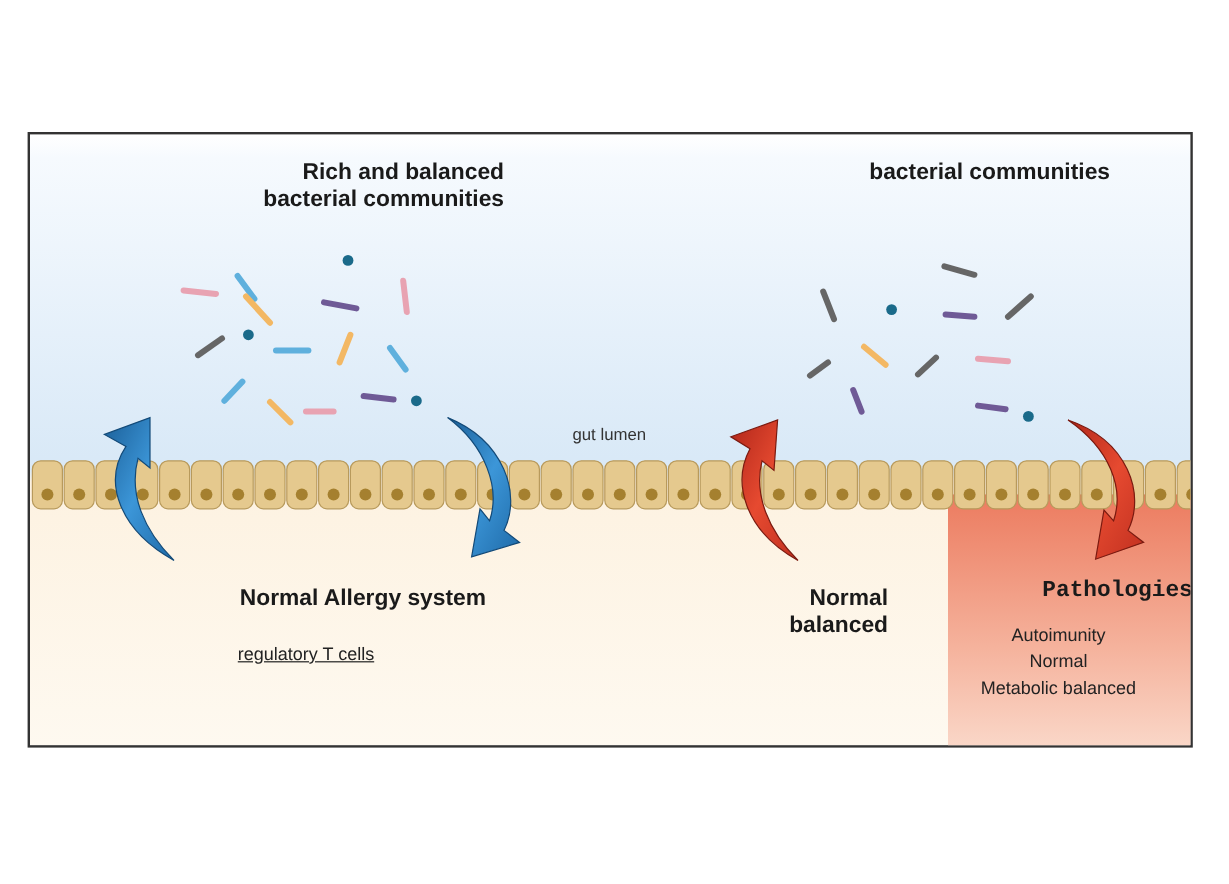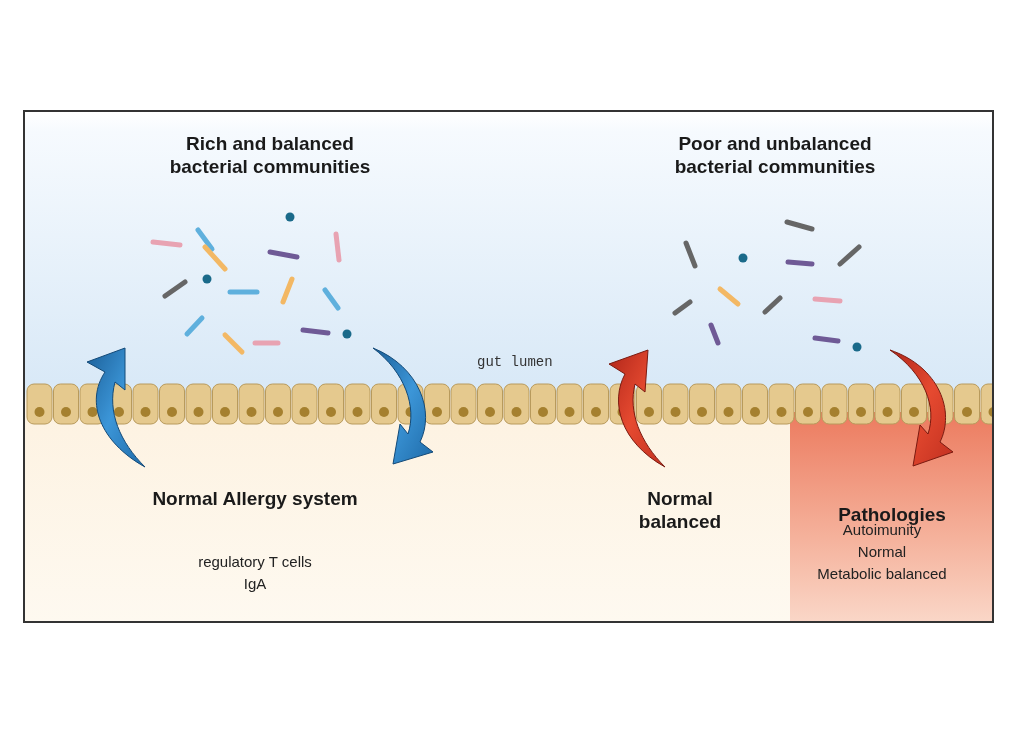--- a/index.html
+++ b/index.html
@@ -7,21 +7,21 @@
     #frame {
       position: absolute; left: 23px; top: 110px; width: 971px; height: 513px;
       border: 2px solid #333; box-sizing: border-box; overflow: hidden;
       background: linear-gradient(#ffffff 0px, #f6fafe 20px, #d9e9f7 270px, #dceaf6 280px, #fdf2e1 290px, #fef9f0 510px);
     }
     #patho-bg {
       position: absolute; left: 765px; top: 300px; width: 204px; height: 211px;
       background: linear-gradient(#ec7b5f, #f5b29c 60%, #fad7c8);
     }
     svg.layer { position: absolute; left: 0; top: 0; }
-    .title { position: absolute; font-weight: bold; font-size: 19px; color: #1a1a1a; text-align: center; line-height: 23px; }
+    .title { position: absolute; font-weight: bold; font-size: 19px; color: #1a1a1a; text-align: right; line-height: 23px; }
     .sub { position: absolute; font-size: 15px; color: #222; text-align: center; line-height: 22px; }
     .small { position: absolute; font-size: 14px; color: #333; }
   </style>
 </head>
 <body>
 
 <div id="frame">
   <div id="patho-bg"></div>
 
   <svg class="layer" width="971" height="513">
@@ -151,36 +151,34 @@
     <path d="M640 355 C 595 330, 585 290, 600 262 L 584 252 L 623 238 L 620 280 L 610 272 C 603 300, 615 330, 640 355 Z" fill="url(#redGrad)" stroke="#7a1a10" stroke-width="1"></path>
 
     <path d="M865 238 C 915 255, 930 300, 915 330 L 928 340 L 888 354 L 895 313 L 903 322 C 912 295, 900 262, 865 238 Z" fill="url(#redGrad)" stroke="#7a1a10" stroke-width="1"></path>
   </svg>
 
   <div class="title" style="left:95px; top:20px; width:300px;">
     <div>Rich and balanced</div>
     <div>bacterial communities</div>
   </div>
   <div class="title" style="left:600px; top:20px; width:300px;">
-    <div>Poor and unbalanced</div>
     <div>bacterial communities</div>
   </div>
 
-  <div class="small" style="left:452px; top:242px;font-family:Liberation Mono, monospace;">gut lumen</div>
+  <div class="small" style="left:452px; top:242px;">gut lumen</div>
 
   <div class="title" style="left:80px; top:375px; width:300px;">Normal Allergy system</div>
-  <div class="sub" style="left:130px; top:439px; width:200px;">
+  <div class="sub" style="left:130px; top:423px; width:200px;text-decoration:underline;">
     <div>regulatory T cells</div>
-    <div>IgA</div>
   </div>
 
   <div class="title" style="left:595px; top:375px; width:120px;">
     <div>Normal</div>
     <div>balanced</div>
   </div>
 
-  <div class="title" style="left:765px; top:391px; width:204px;">Pathologies</div>
+  <div class="title" style="left:765px; top:369px; width:204px;font-family:Liberation Mono, monospace;">Pathologies</div>
   <div class="sub" style="left:765px; top:407px; width:184px;">
     <div>Autoimunity</div>
     <div>Normal</div>
     <div>Metabolic balanced</div>
   </div>
 </div>
 
 </body></html>

